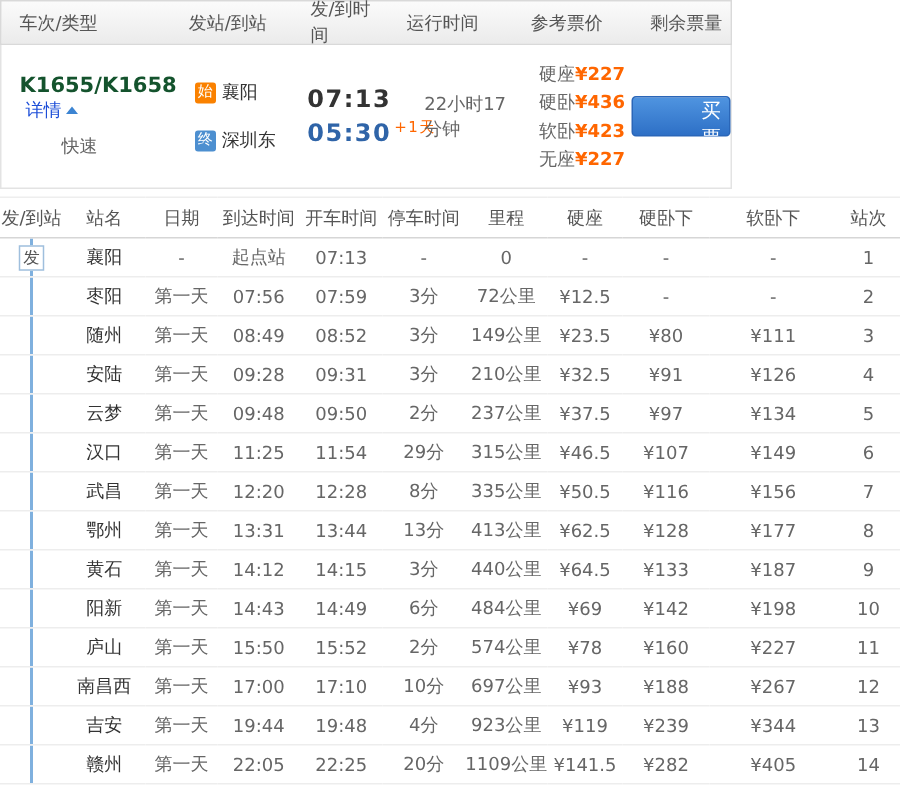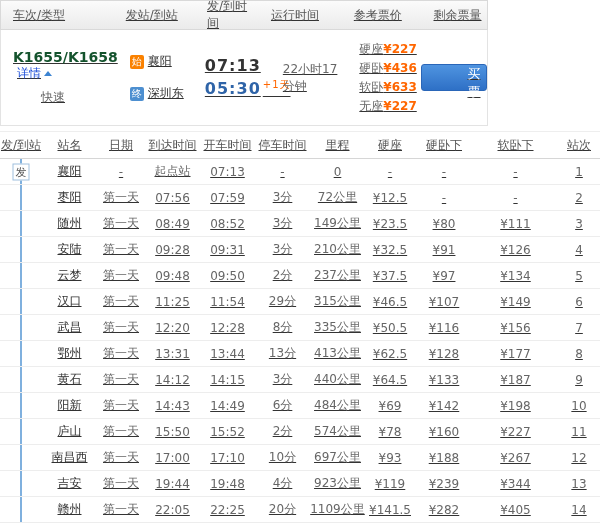--- a/index.html
+++ b/index.html
@@ -2,21 +2,21 @@
 <html><head>
 <meta charset="utf-8">
 <style>
   * { margin:0; padding:0; box-sizing:border-box; }
   html,body { background:#fff; }
   body {
     width:600px; height:527px; overflow:hidden;
     font-family:"DejaVu Sans","Liberation Sans",sans-serif;
     font-size:12px; color:#333;
   }
-  .page { width:488px; height:527px;text-decoration:underline; }
+  .page { width:488px; height:527px; }
 
   
   .top-header {
     display:flex; align-items:center; height:30px;
     background:linear-gradient(#fbfbfb,#ebebeb);
     border:1px solid #d9d9d9;
   }
   .hcol { padding-left:12px; color:#555; }
   .c1{width:140px;} .c2{width:100px;} .c3{width:78px;}
   .c4{width:102px;} .c5{width:98px;} .c6{width:80px;}
@@ -118,21 +118,21 @@
     <div class="hcol c3">
       <div class="time-depart">07:13</div>
       <div class="time-arrive"><span>05:30</span><sup class="plus-day">+1天</sup></div>
     </div>
     <div class="hcol c4">
       <span class="duration">22小时17分钟</span>
     </div>
     <div class="hcol c5">
       <div class="price-line"><span class="price-label">硬座</span><span class="price-value">¥227</span></div>
       <div class="price-line"><span class="price-label">硬卧</span><span class="price-value">¥436</span></div>
-      <div class="price-line"><span class="price-label">软卧</span><span class="price-value">¥633</span></div>
+      <div class="price-line"><span class="price-label">软卧</span><span class="price-value">¥423</span></div>
       <div class="price-line"><span class="price-label">无座</span><span class="price-value">¥227</span></div>
     </div>
     <div class="hcol c6" style="padding-left:0;">
       <button class="buy-button">买票</button>
     </div>
   </div>
 
   <table class="stations-table">
     <colgroup>
       <col style="width:42px">

